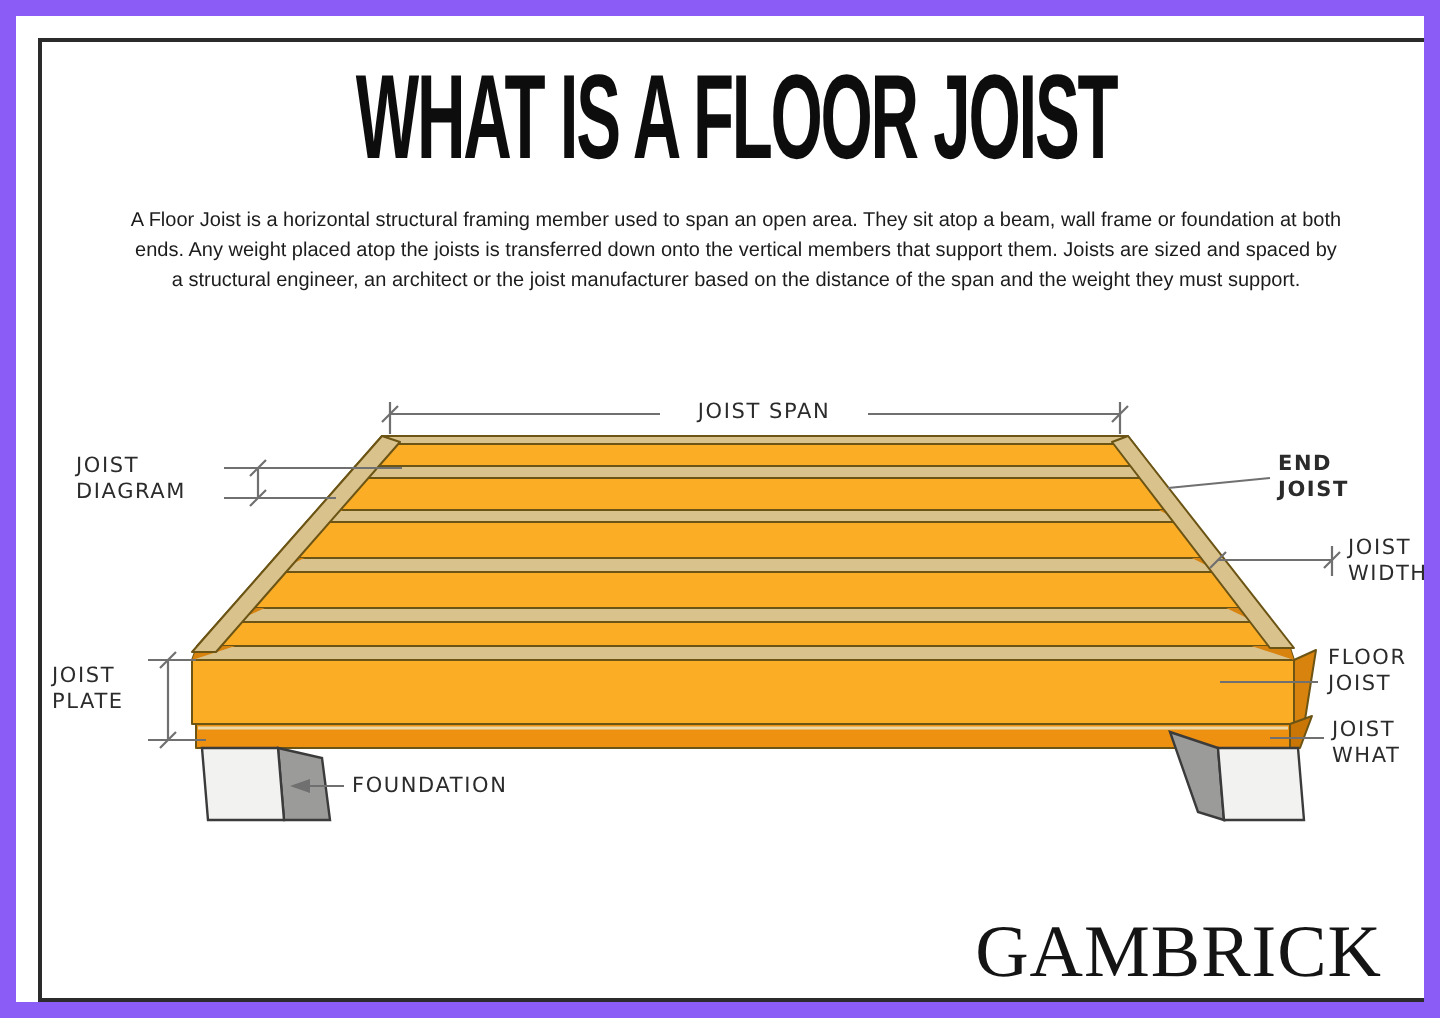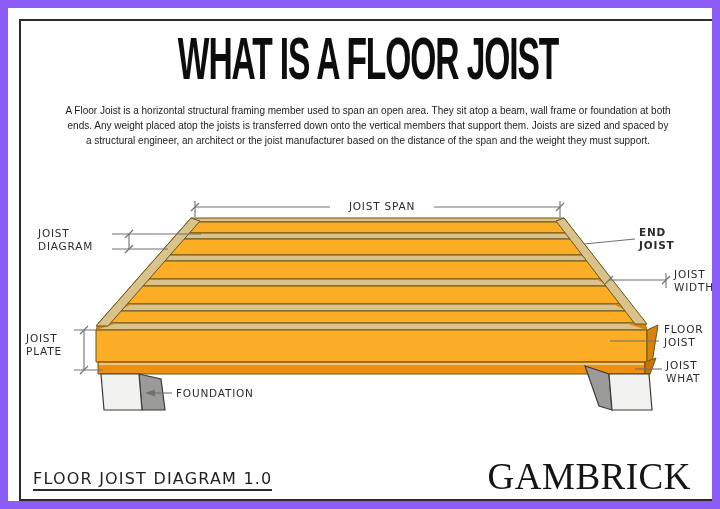--- a/index.html
+++ b/index.html
@@ -130,15 +130,14 @@
     <div>WHAT</div>
   </div>
 
   <div class="dlabel" style="left:18px;top:324px;">
     <div>JOIST</div>
     <div>PLATE</div>
   </div>
 
   <div class="dlabel" style="left:168px;top:379px;">FOUNDATION</div>
 
-  <div class="doc-title">FLOOR JOIST DIAGRAM 1.0</div>
   <div class="brand">GAMBRICK</div>
 </div>
 
 </body></html>

